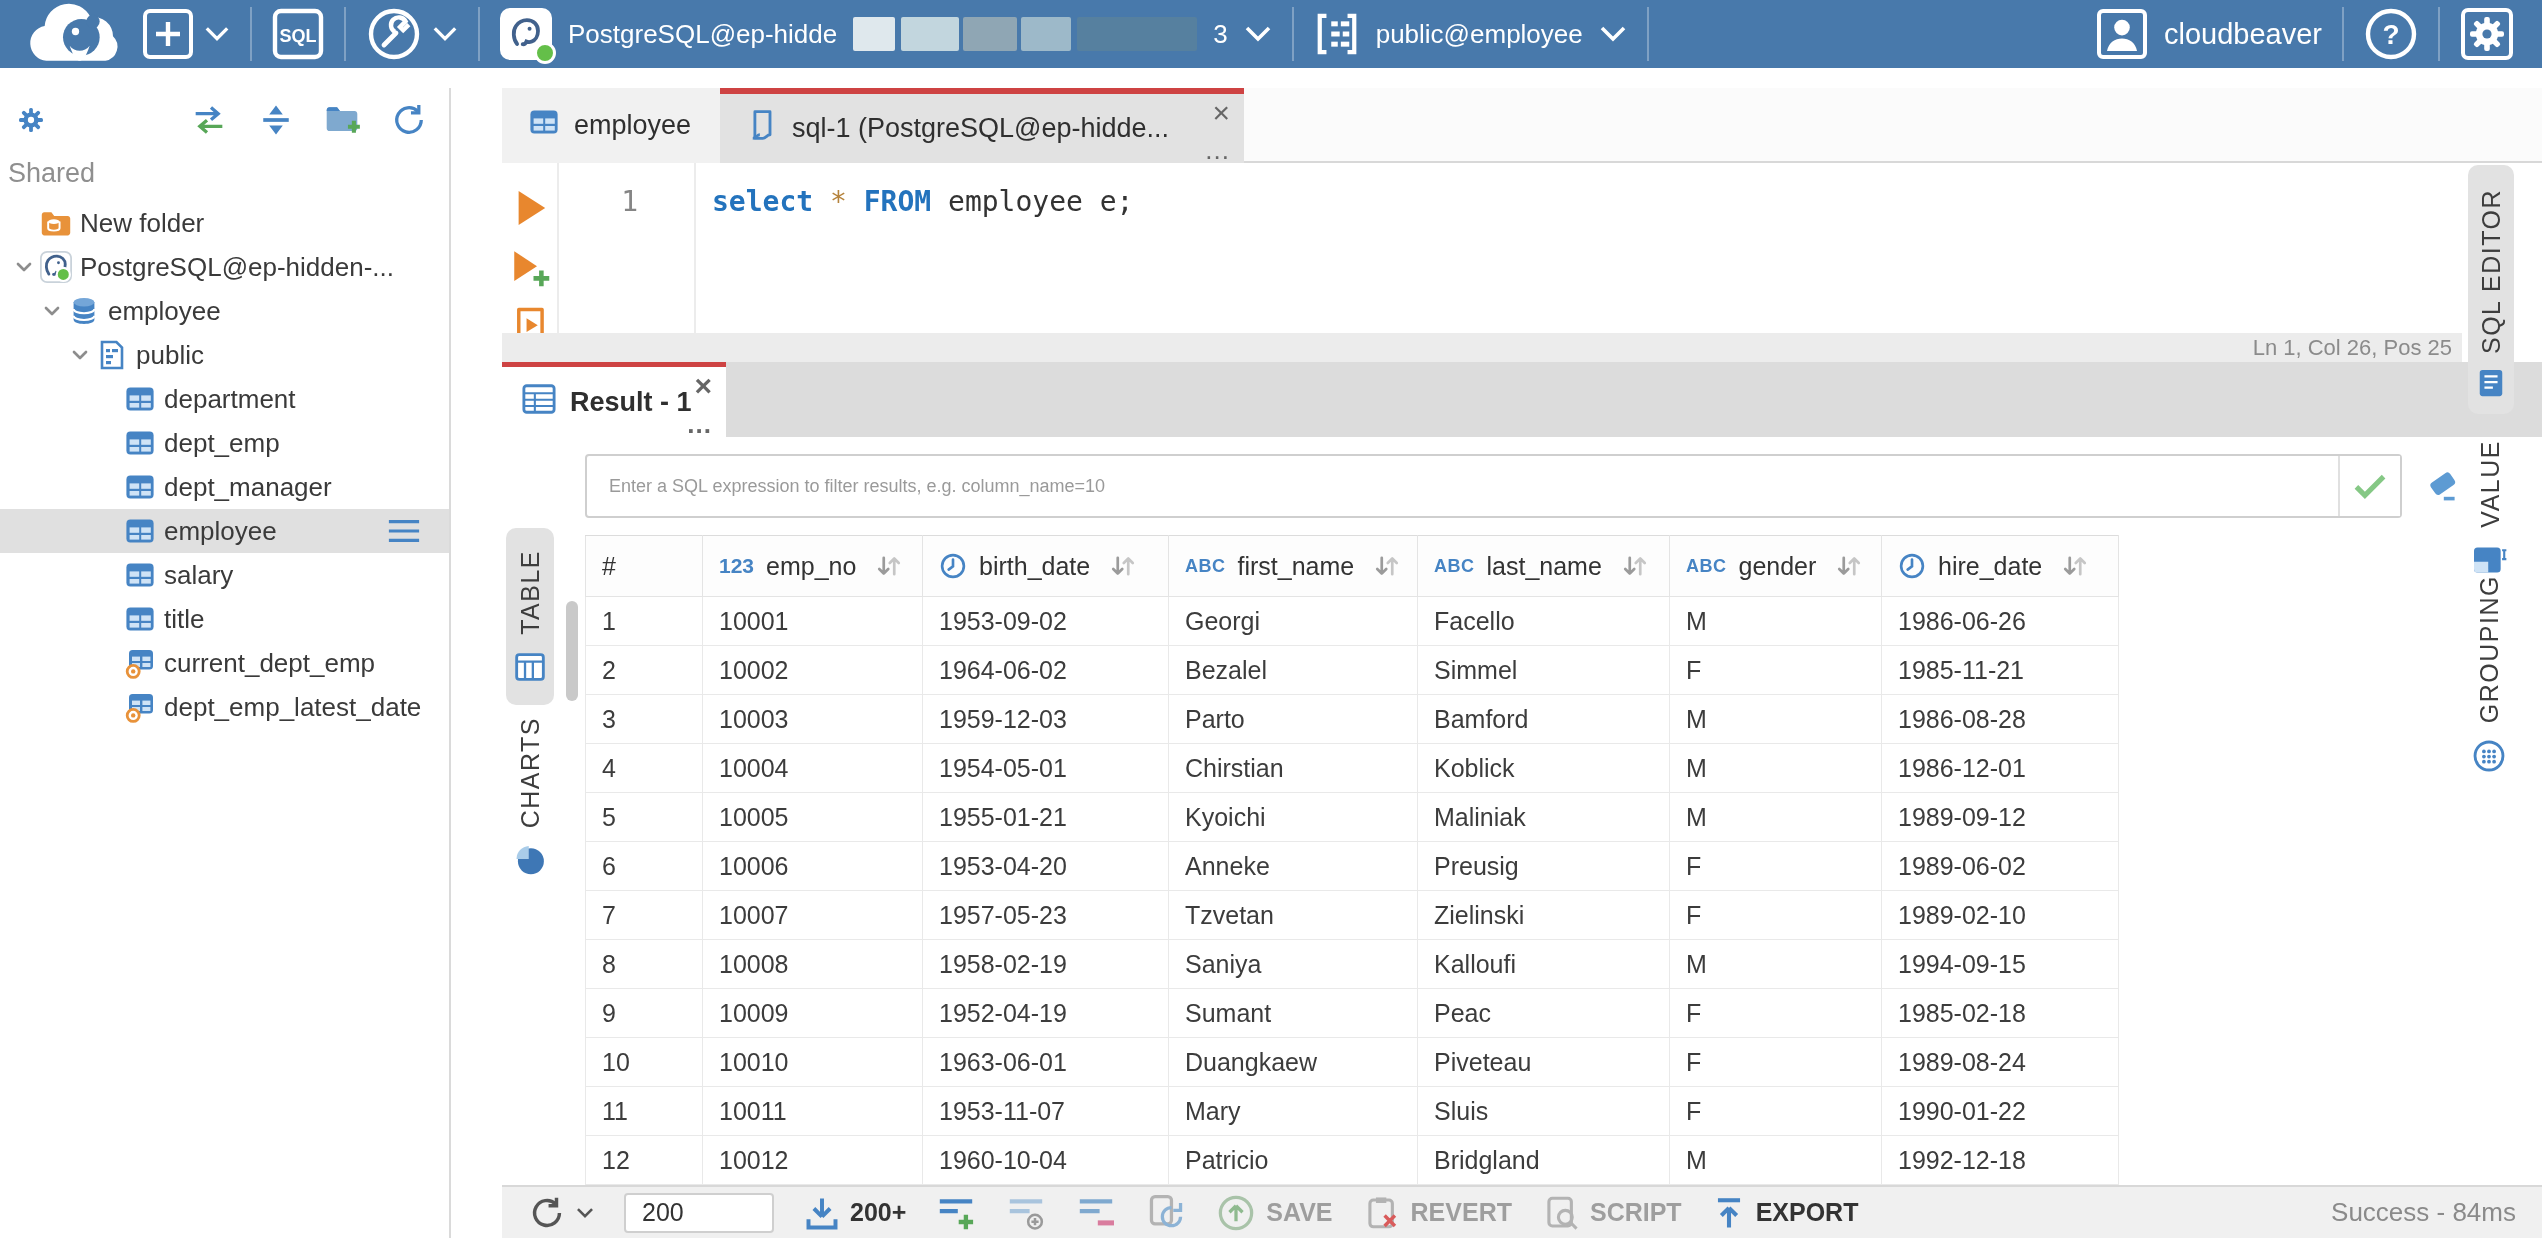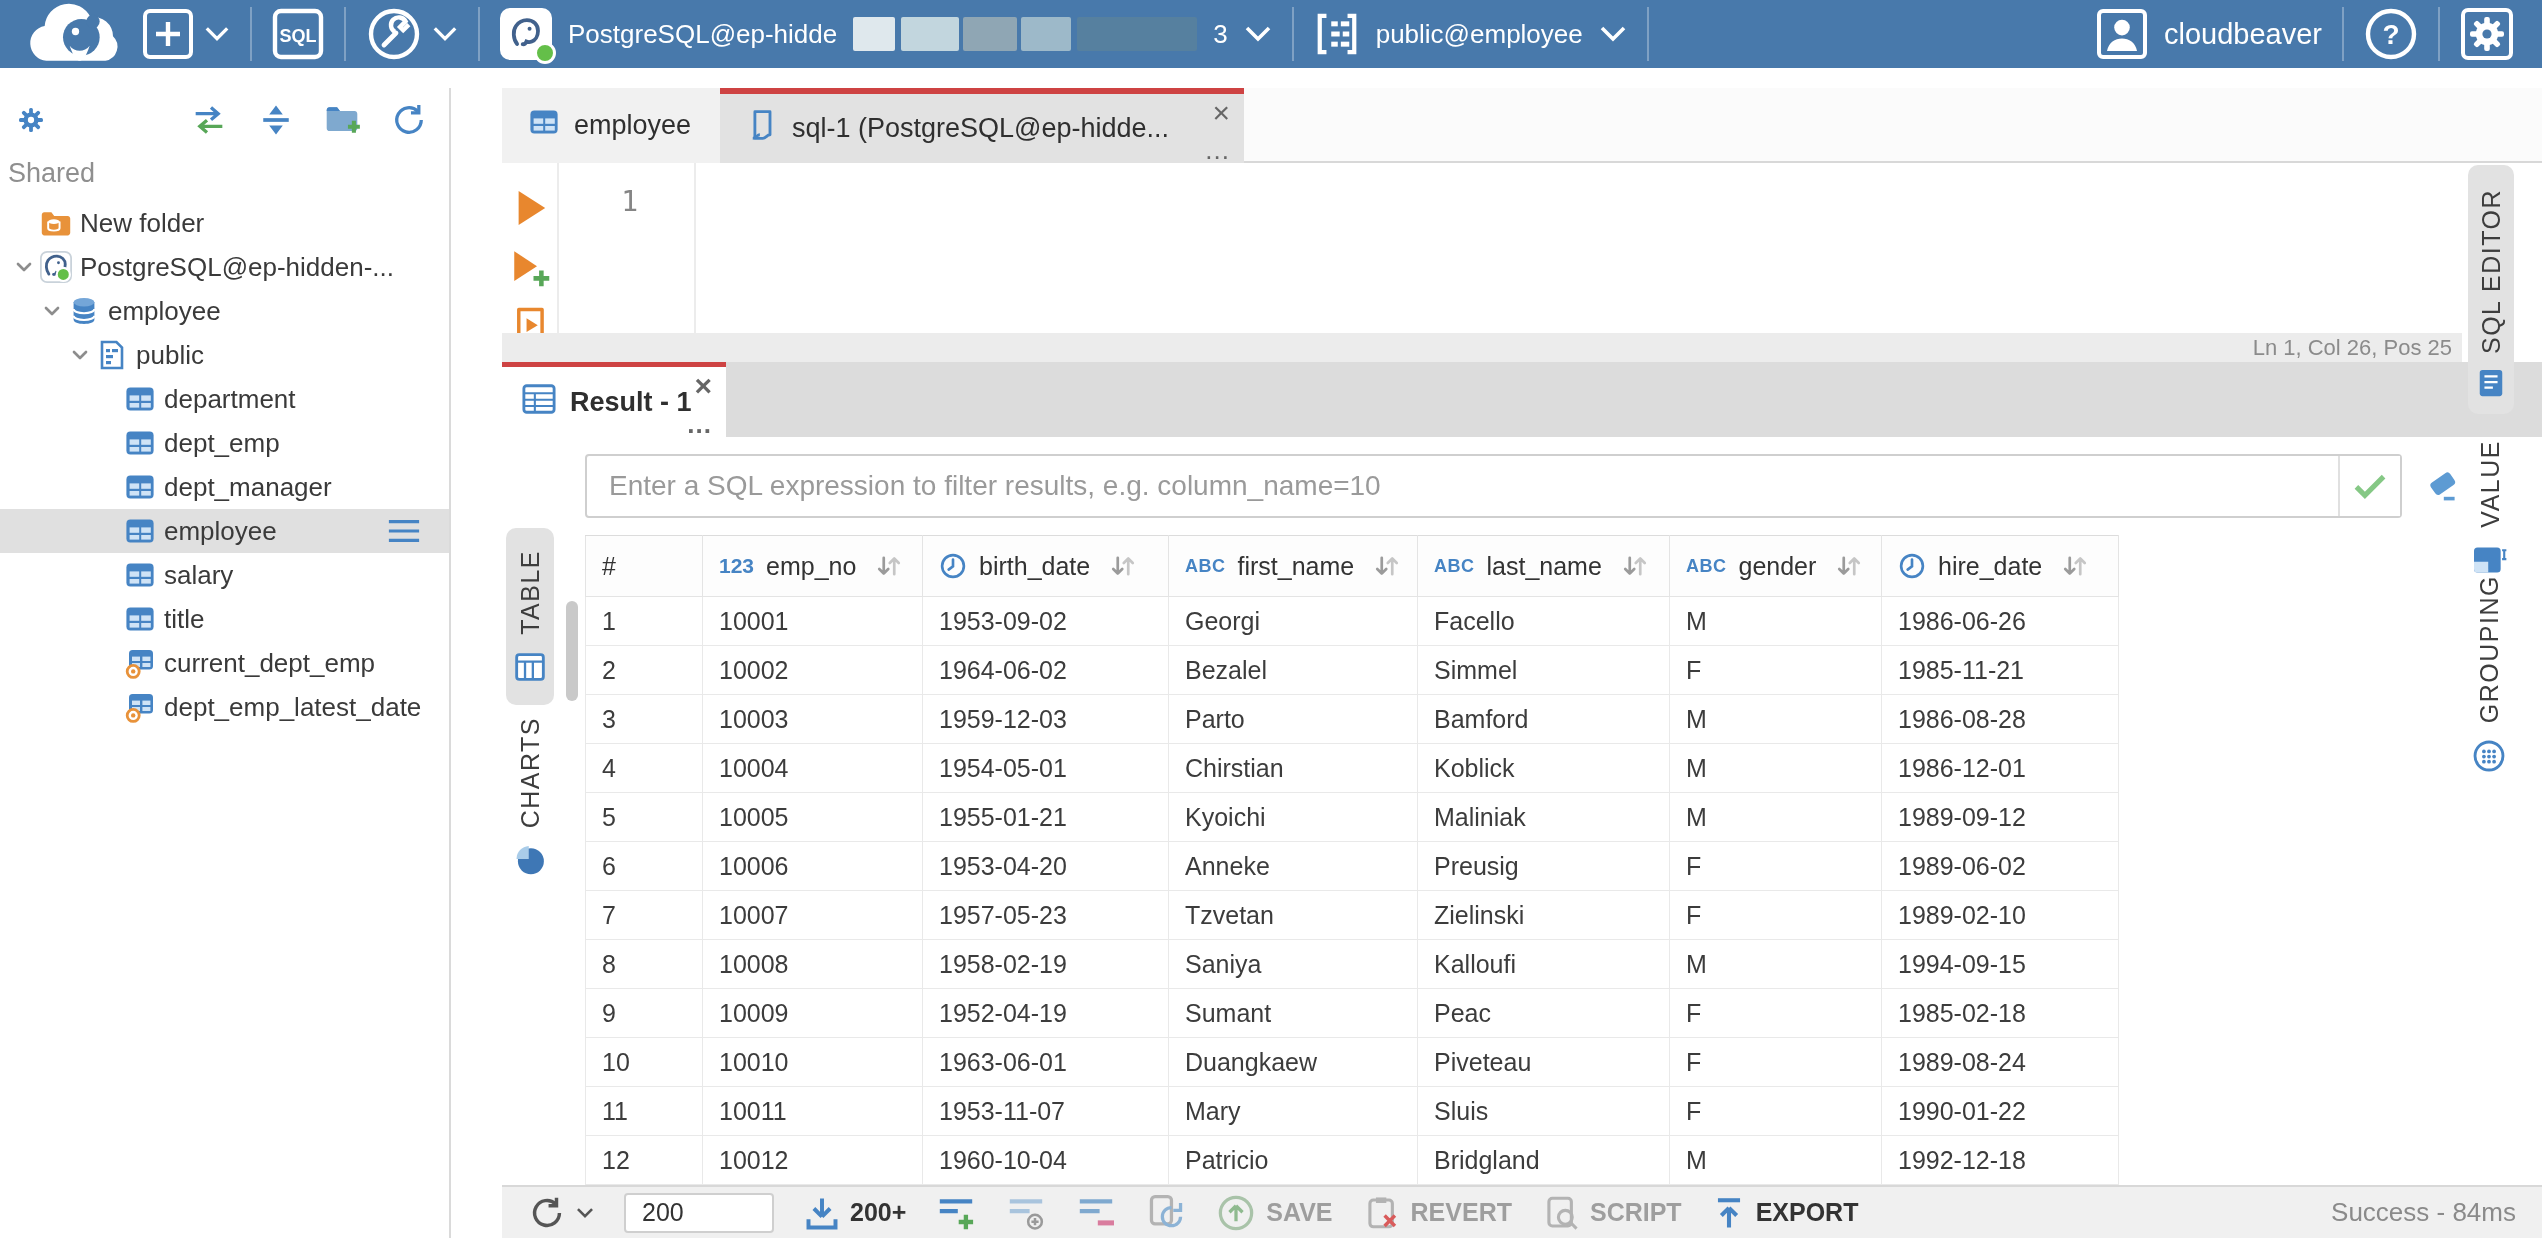--- a/index.html
+++ b/index.html
@@ -68,21 +68,21 @@
   .vtab { position:absolute; left:4px; display:flex; flex-direction:column; align-items:center; gap:16px; padding:22px 8px; border-radius:10px; cursor:pointer; }
   .vtab.active { background:#e2e2e2; }
   .vtext { writing-mode:vertical-rl; transform:rotate(180deg); font-size:25px; letter-spacing:1.5px; color:#3d3d3d; }
   .vtab svg { width:32px; height:32px; }
   .vscroll { position:absolute; right:0px; top:160px; width:16px; bottom:0; }
   .vthumb { position:absolute; top:4px; left:2px; width:12px; height:100px; background:#c9c9c9; border-radius:7px; }
 
   .rcontent { flex:1; position:relative; }
   .frow { height:98px; display:flex; align-items:center; padding:0 0 0 5px; }
   .fwrap { width:1817px; height:64px; border:2px solid #cfcfcf; border-radius:4px; display:flex; align-items:stretch; background:#fff; }
-  .fwrap input { flex:1; border:0; outline:0; font-size:28px; color:#444; padding:0 22px; background:transparent; font-family:"Liberation Sans",sans-serif; }
+  .fwrap input { flex:1; border:0; outline:0; font-size:18px; color:#444; padding:0 22px; background:transparent; font-family:"Liberation Sans",sans-serif; }
   .fwrap input::placeholder { color:#9a9a9a; }
   .fcheck { width:62px; border:0; border-left:2px solid #e0e0e0; background:#fff; display:flex; align-items:center; justify-content:center; cursor:pointer; }
   .feraser { background:none; border:0; margin-left:22px; cursor:pointer; display:flex; }
 
   .gridtbl { border-collapse:collapse; table-layout:fixed; width:1533px; margin-left:5px; }
   .gridtbl th { height:61px; border:1px solid #e4e4e4; border-top:1px solid #dcdcdc; background:#fdfdfd; font-size:25px; font-weight:500; color:#333; text-align:left; padding:0 8px 0 16px; cursor:pointer; }
   .gridtbl th .thflex { display:flex; align-items:center; gap:12px; }
   .gridtbl td { height:49px; border:1px solid #e9e9e9; font-size:25px; color:#3c3c3c; padding-left:16px; white-space:nowrap; overflow:hidden; cursor:default; }
   .tnum { color:#4684c4; font-weight:bold; font-size:21px; }
   .tstr { color:#4684c4; font-weight:bold; font-size:18px; letter-spacing:.5px; }
@@ -493,20 +493,21 @@
         </button>
         <button>
           <svg width="38" height="42" viewBox="0 0 22 24">
             <path d="M4.5 2.5h13.5V18c-2.2 0-2.8 2.6-5 2.6H4.5z" fill="none" stroke="#e8872e" stroke-width="2" stroke-linejoin="round"></path>
             <path d="M2.5 22.8c2.2 0 2.8-2.6 5-2.6" fill="none" stroke="#e8872e" stroke-width="2"></path>
             <path d="M9 7.5l6.5 4L9 15.5z" fill="#e8872e"></path>
           </svg>
         </button>
       </div>
       <div class="gutter"><span>1</span></div>
+      <div class="code"><span class="kw">select</span> <span class="op">*</span> <span class="kw">FROM</span> <span>employee e;</span></div>
     </div>
 
     <div class="estatus"><span>Ln 1, Col 26, Pos 25</span></div>
 
     <div class="rtabbar">
       <div class="rtab">
         <span class="ticn">
           <svg viewBox="0 0 18 16">
               <rect x="1" y="1" width="16" height="14" rx="1.5" fill="none" stroke="#4684c4" stroke-width="1.5"></rect>
               <path d="M1 5h16M1 8.4h16M1 11.7h16M6.8 5v10" stroke="#4684c4" stroke-width="1.1"></path>

